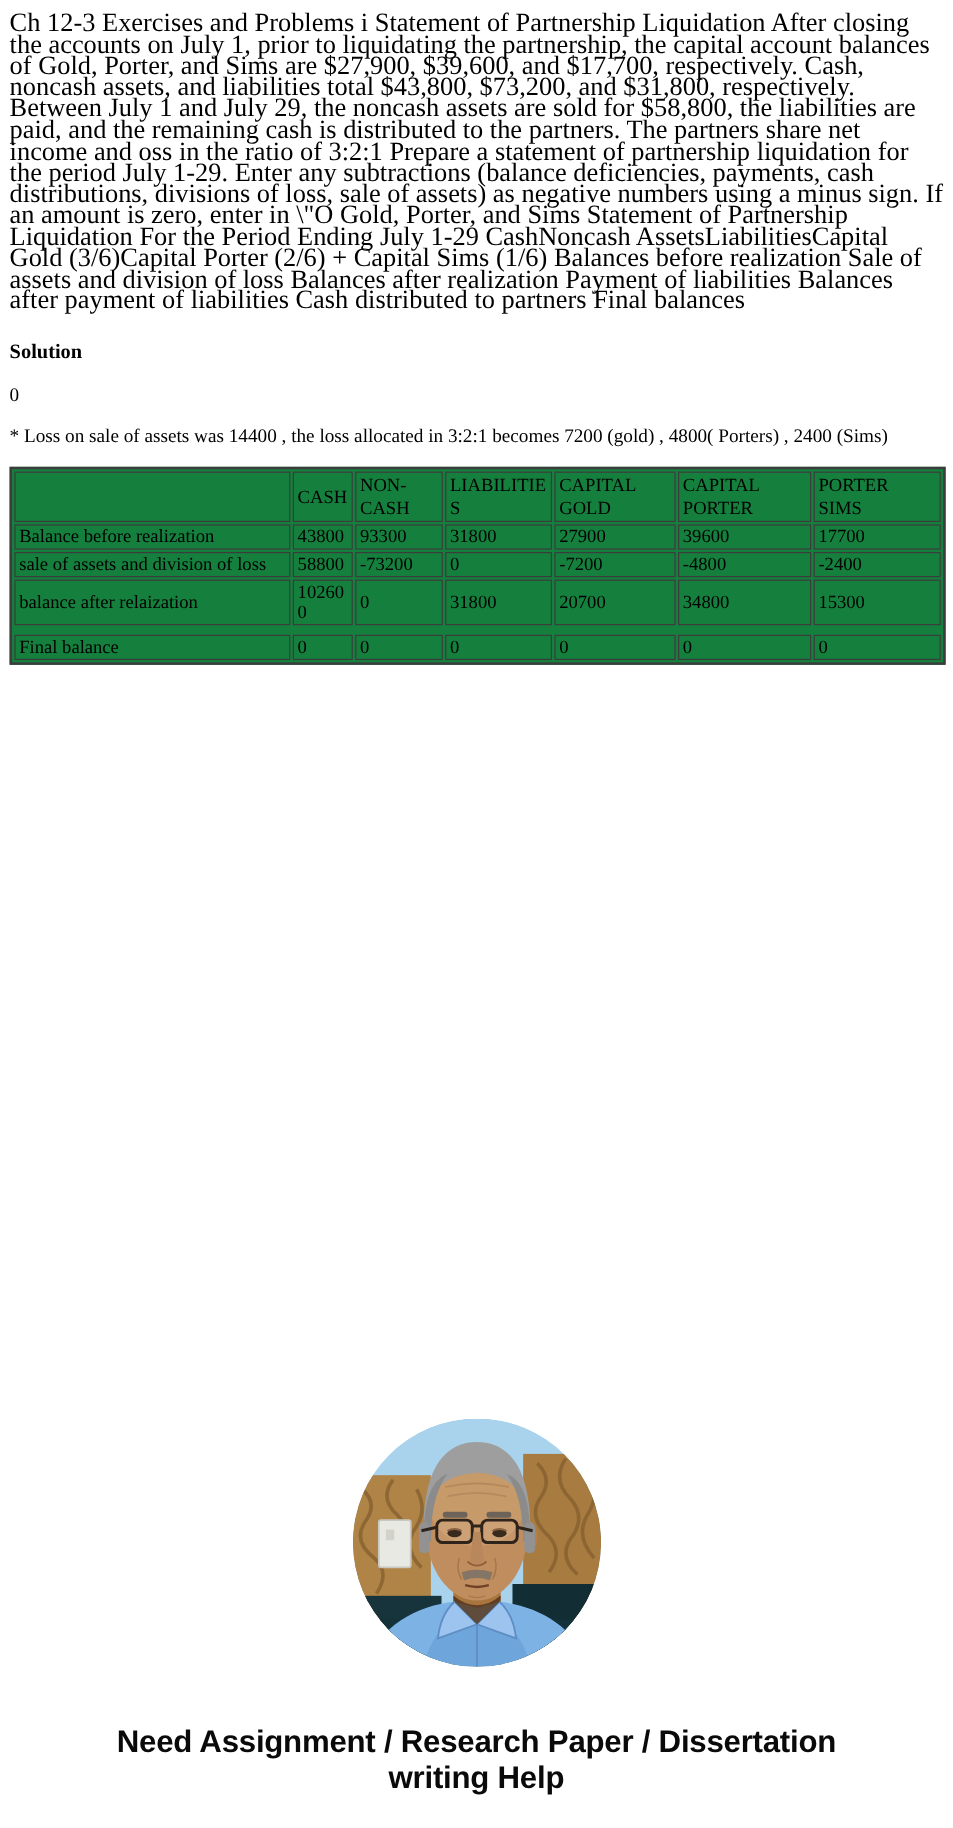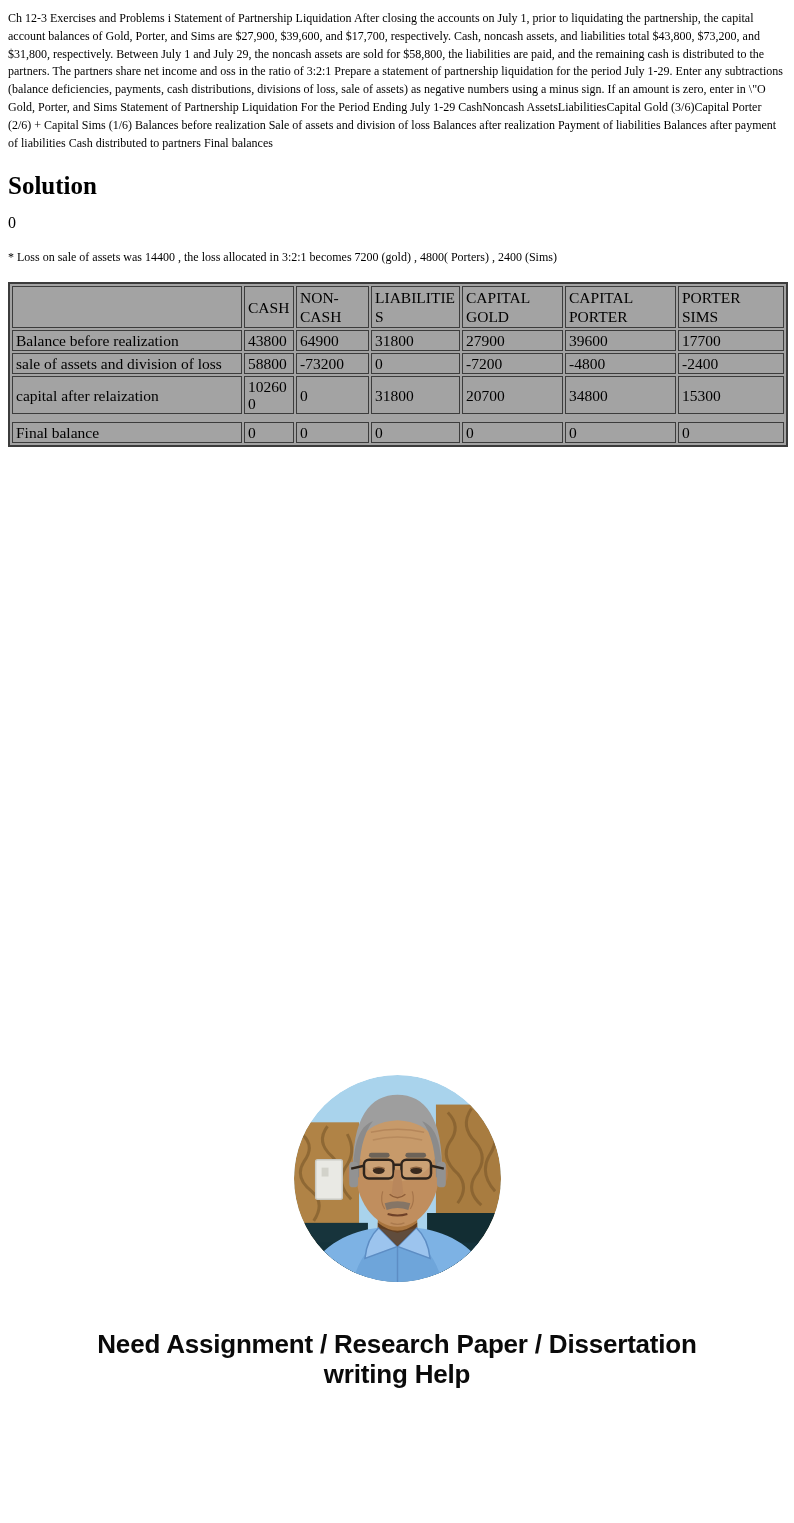--- a/index.html
+++ b/index.html
@@ -1,33 +1,33 @@
 <!DOCTYPE html>
 <html><head>
 <meta charset="utf-8">
 <style>
   * { box-sizing: border-box; }
   html, body { margin: 0; padding: 0; background: #ffffff; }
   body { font-family: "Liberation Serif", "DejaVu Serif", serif; color: #000000; }
   .page { width: 794px; padding: 8px 8px 0 8px; }
 
-  .problem { margin: 2px 0 0 0; font-size: 12px; line-height: 17.8px; }
-
-  .solution-heading { margin: 23px 0 0 0; font-size: 25px; font-weight: bold; line-height: 21px; }
+  .problem { margin: 2px 0 0 0; font-size: 22px; line-height: 17.8px; }
+
+  .solution-heading { margin: 23px 0 0 0; font-size: 17px; font-weight: bold; line-height: 21px; }
   .solution-zero { margin: 18px 0 0 0; font-size: 16px; line-height: 18px; }
-  .loss-note { margin: 16px 0 0 0; font-size: 12px; line-height: 18px; }
+  .loss-note { margin: 16px 0 0 0; font-size: 16px; line-height: 18px; }
 
   table.stmt {
     margin-top: 16px;
     width: 776px;
     table-layout: fixed;
     border-collapse: separate;
     border-spacing: 2px;
     border: 2px solid #3c3c3c;
-    background: #a3a3a3;
+    background: #15803d;
   }
   table.stmt th, table.stmt td {
     border: 1px solid #3c3c3c;
     font-weight: normal;
     text-align: left;
     vertical-align: middle;
     font-size: 15.5px;
     line-height: 17px;
     padding: 1px 3px;
     overflow: hidden;
@@ -82,39 +82,39 @@
         <th>NON-CASH</th>
         <th>LIABILITIES</th>
         <th>CAPITAL GOLD</th>
         <th>CAPITAL PORTER</th>
         <th>PORTER SIMS</th>
       </tr>
 
       <tr>
         <td>Balance before realization</td>
         <td>43800</td>
-        <td>64900</td>
+        <td>93300</td>
         <td>31800</td>
         <td>27900</td>
         <td>39600</td>
         <td>17700</td>
       </tr>
 
       <tr>
         <td>sale of assets and division of loss</td>
         <td>58800</td>
         <td>-73200</td>
         <td>0</td>
         <td>-7200</td>
         <td>-4800</td>
         <td>-2400</td>
       </tr>
 
       <tr>
-        <td>capital after relaization</td>
+        <td>balance after relaization</td>
         <td>102600</td>
         <td>0</td>
         <td>31800</td>
         <td>20700</td>
         <td>34800</td>
         <td>15300</td>
       </tr>
 
       <tr class="gap">
           <td colspan="7"></td>

